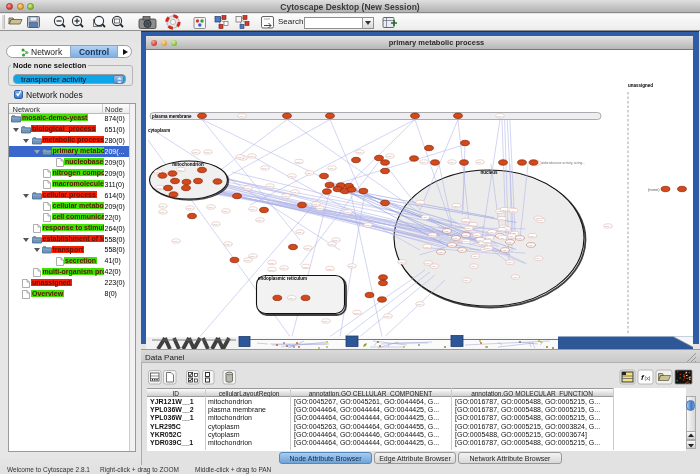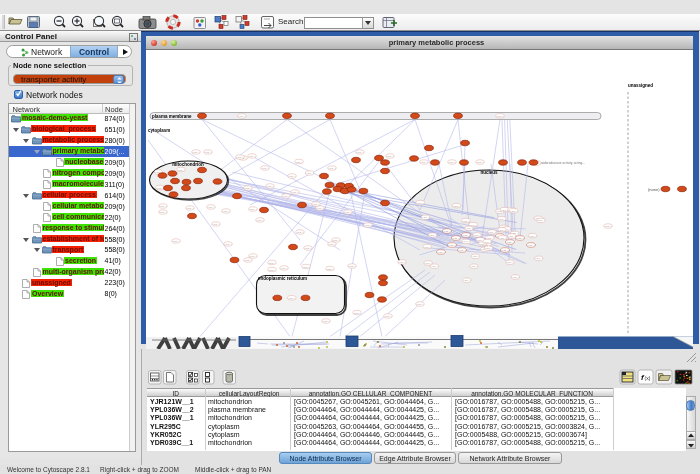--- a/index.html
+++ b/index.html
@@ -1,20 +1,26 @@
 <!DOCTYPE html>
 <html><head><meta charset="utf-8">
 <style>
 * { margin:0; padding:0; box-sizing:border-box; }
 body { font-family:"Liberation Sans", sans-serif; }
 #app { position:relative; width:700px; height:474px; background:#e4e4e4; overflow:hidden; }
 .abs { position:absolute; }
 </style></head><body>
 <div id="app">
 
+<div class="abs" style="left:0;top:0;width:700px;height:13px;background:linear-gradient(#e0e0e0,#c8c8c8 50%,#b2b2b2);border-bottom:1px solid #8a8a8a;">
+ <div class="abs" style="left:6px;top:3px;width:7px;height:7px;border-radius:50%;background:radial-gradient(circle at 35% 30%,#f6a59b,#e04438 60%,#b03028);border:.5px solid #9f3530;"></div>
+ <div class="abs" style="left:16.5px;top:3px;width:7px;height:7px;border-radius:50%;background:radial-gradient(circle at 35% 30%,#fcd9a0,#e9a73f 60%,#c07f20);border:.5px solid #ad7b25;"></div>
+ <div class="abs" style="left:27px;top:3px;width:7px;height:7px;border-radius:50%;background:radial-gradient(circle at 35% 30%,#d8f0a8,#8fc43f 60%,#5f9422);border:.5px solid #6d9330;"></div>
+ <div class="abs" style="left:0;top:1.5px;width:700px;text-align:center;font-size:8.5px;font-weight:bold;color:#3a3a3a;">Cytoscape Desktop (New Session)</div>
+</div>
 <div class="abs" style="left:0;top:14px;width:700px;height:17px;background:linear-gradient(#fcfcfc,#ececec);border-bottom:1px solid #909090;"></div>
     <svg class="abs" style="left:0;top:13px;" width="420" height="18" viewBox="0 0 420 18">
 <g stroke="#bbb" stroke-width="1">
         <line x1="3" y1="2" x2="3" y2="16"></line>
         <line x1="4.5" y1="2" x2="4.5" y2="16"></line>
       </g>
 
 <path d="M9 11 L11 6.5 L22 6.5 L20 11 Z M9 11 L9 5 L13 5 L14 6.5 L11 6.5 Z" fill="#c8c294" stroke="#6b6546" stroke-width="0.9"></path>
 
 <rect x="27.5" y="3.5" width="12" height="11" rx="1" fill="#b6bfc8" stroke="#5c6a78"></rect>
@@ -68,28 +74,20 @@
     <div class="abs" style="left:304px;top:17px;width:70px;height:12px;background:#fff;border:1px solid #8f8f8f;">
  <div class="abs" style="right:0;top:0;width:11px;height:10px;background:linear-gradient(#fdfdfd,#d8d8d8);border-left:1px solid #999;"></div>
  <div class="abs" style="right:2.5px;top:3px;width:0;height:0;border-left:3px solid transparent;border-right:3px solid transparent;border-top:4px solid #333;"></div>
 </div>
     <svg class="abs" style="left:382px;top:15px" width="16" height="15" viewBox="0 0 16 15">
 <rect x="1" y="2.5" width="11" height="10" rx="1" fill="#e8edf4" stroke="#556" stroke-width="0.9"></rect>
 <line x1="1" y1="5.5" x2="12" y2="5.5" stroke="#667" stroke-width="0.7"></line>
 <line x1="4.5" y1="2.5" x2="4.5" y2="12.5" stroke="#667" stroke-width="0.7"></line>
 <path d="M9 8 L15 8 M12 5 L12 11" stroke="#2a6b2a" stroke-width="1.6"></path>
 </svg>
-<div class="abs" style="left:0;top:31px;width:141px;height:11px;background:linear-gradient(#fafafa,#d2d2d2);border-bottom:1px solid #9a9a9a;">
- <div class="abs" style="left:5px;top:1px;font-size:8px;font-weight:bold;color:#111;">Control Panel</div>
- <svg class="abs" style="right:3px;top:1.5px" width="9" height="9">
-        <rect x="0.5" y="0.5" width="8" height="8" fill="none" stroke="#777" stroke-width="1"></rect>
-        <circle cx="3" cy="3" r="1" fill="#4a7"></circle>
-        <circle cx="6" cy="6" r="1" fill="#47a"></circle>
-      </svg>
-</div>
 <div class="abs" style="left:0;top:42px;width:141px;height:416px;background:#e6e6e6;"></div>
 
 <div class="abs" style="left:6px;top:44.5px;width:126px;height:13.5px;background:#fff;border:1px solid #9f9f9f;border-radius:7px;overflow:hidden;">
  <div class="abs" style="left:0;top:0;width:63px;height:13.5px;">
    <svg class="abs" style="left:14px;top:2.5px" width="8" height="9">
           <circle cx="2" cy="2" r="1.5" fill="#3a9e3a"></circle>
           <circle cx="6" cy="4.5" r="1.5" fill="#7ac87a"></circle>
           <circle cx="2.5" cy="7" r="1.5" fill="#3a9e3a"></circle>
           <path d="M2 2 L6 4.5 L2.5 7" stroke="#3a9e3a" stroke-width="0.7" fill="none"></path>
         </svg>
@@ -98,21 +96,21 @@
  <div class="abs" style="left:63px;top:0;width:48px;height:13.5px;background:linear-gradient(#b4d2f2,#74a9e0);border-left:1px solid #8fa8c8;border-right:1px solid #8fa8c8;text-align:center;">
    <div style="margin-top:1.5px;font-size:8.5px;font-weight:bold;color:#14365f;">Control</div>
  </div>
  <div class="abs" style="left:112px;top:0;width:14px;height:13.5px;">
    <div class="abs" style="left:4px;top:3.5px;width:0;height:0;border-top:3.5px solid transparent;border-bottom:3.5px solid transparent;border-left:5px solid #111;"></div>
  </div>
 </div>
 
 <div class="abs" style="left:8px;top:65px;width:125px;height:21px;border:1px solid #b5b5b5;border-radius:3px;"></div>
 <div class="abs" style="left:11px;top:61px;background:#e6e6e6;padding:0 2px;font-size:7.5px;font-weight:bold;color:#111;">Node none selection</div>
-<div class="abs" style="left:13px;top:73.5px;width:113px;height:10.5px;background:#c2410c;border:1px solid #9a9a9a;border-radius:4px;text-align:center;">
+<div class="abs" style="left:13px;top:73.5px;width:113px;height:10.5px;background:#0ea5e9;border:1px solid #9a9a9a;border-radius:4px;text-align:center;">
  <div class="abs" style="left:7px;top:0.5px;font-size:8px;color:#111;">transporter activity</div>
  <div class="abs" style="right:1px;top:0.75px;width:11px;height:8.5px;background:linear-gradient(#9cc0ec,#5590d8);border:0.5px solid #4a7ec0;border-radius:2.5px;overflow:hidden;">
   <svg width="11" height="9" style="display:block">
           <path d="M5.5 1.2 L7.8 3.4 L3.2 3.4 Z" fill="#fff"></path>
           <path d="M5.5 7.8 L3.2 5.6 L7.8 5.6 Z" fill="#fff"></path>
         </svg>
  </div>
 </div>
 <div class="abs" style="left:14px;top:90px;width:8.5px;height:8.5px;background:linear-gradient(#7db0e8,#3e78c8);border:1px solid #2f5fa8;border-radius:2px;">
  <svg width="9" height="9" style="position:absolute;left:-1px;top:-2px">
@@ -713,20 +711,23 @@
       <circle cx="541" cy="342" r="0.9" fill="#b8b820"></circle>
       <circle cx="547" cy="347" r="0.9" fill="#7a7a20"></circle>
       <rect x="239" y="336.5" width="11" height="10" fill="#2d5796" stroke="#1c3c6e" stroke-width="0.8"></rect>
       <rect x="346" y="336" width="12" height="10.5" fill="#2d5796" stroke="#1c3c6e" stroke-width="0.8"></rect>
       <rect x="451" y="335.5" width="12" height="11" fill="#2d5796" stroke="#1c3c6e" stroke-width="0.8"></rect>
       <rect x="558" y="336.5" width="135" height="13" fill="#2d5796"></rect>
       <polygon points="673,336.5 693,336.5 693,347" fill="#f6f6f6"></polygon>
       <line x1="673" y1="336.5" x2="693" y2="347" stroke="#999" stroke-width="0.7"></line>
     </svg>
     <div class="abs" style="left:141px;top:349px;width:559px;height:116px;background:#e2e2e2;border-left:1px solid #aaa;"></div>
+    <div class="abs" style="left:141px;top:349px;width:559px;height:14px;background:linear-gradient(#dadada,#c9c9c9);border-bottom:1px solid #b0b0b0;border-top:1px solid #9a9a9a;">
+<div class="abs" style="left:4px;top:2.5px;font-size:8px;color:#222;">Data Panel</div>
+    </div>
     <svg class="abs" style="left:147px;top:370px" width="95" height="15" viewBox="0 0 95 15">
       <rect x="1.5" y="0.5" width="12.5" height="13.5" rx="2" fill="#f4f4f4" stroke="#aaa" stroke-width="0.8"></rect>
       <rect x="3.5" y="3" width="8.5" height="8" fill="#fff" stroke="#444" stroke-width="0.8"></rect>
       <line x1="3.5" y1="6" x2="12" y2="6" stroke="#444" stroke-width="0.6"></line>
       <line x1="3.5" y1="8.5" x2="12" y2="8.5" stroke="#444" stroke-width="0.6"></line>
       <circle cx="5.5" cy="9.8" r="0.7" fill="#000"></circle>
       <circle cx="7.8" cy="9.8" r="0.7" fill="#000"></circle>
       <circle cx="10" cy="9.8" r="0.7" fill="#000"></circle>
       <rect x="16.5" y="0.5" width="12.5" height="13.5" rx="2" fill="#f4f4f4" stroke="#aaa" stroke-width="0.8"></rect>
       <path d="M19.5 2.5 L24 2.5 L26.5 5 L26.5 12 L19.5 12 Z" fill="#fff" stroke="#555" stroke-width="0.8"></path>

